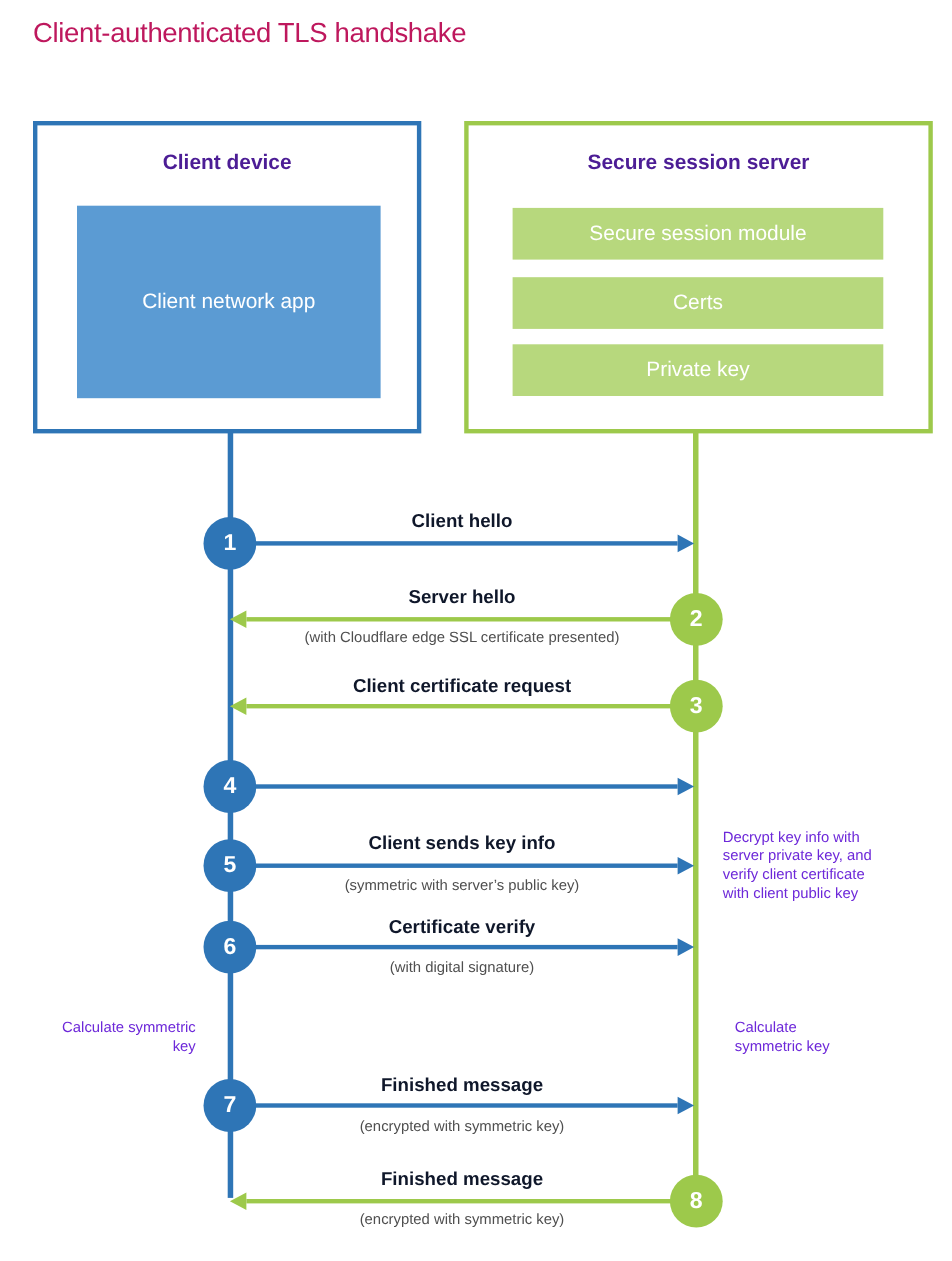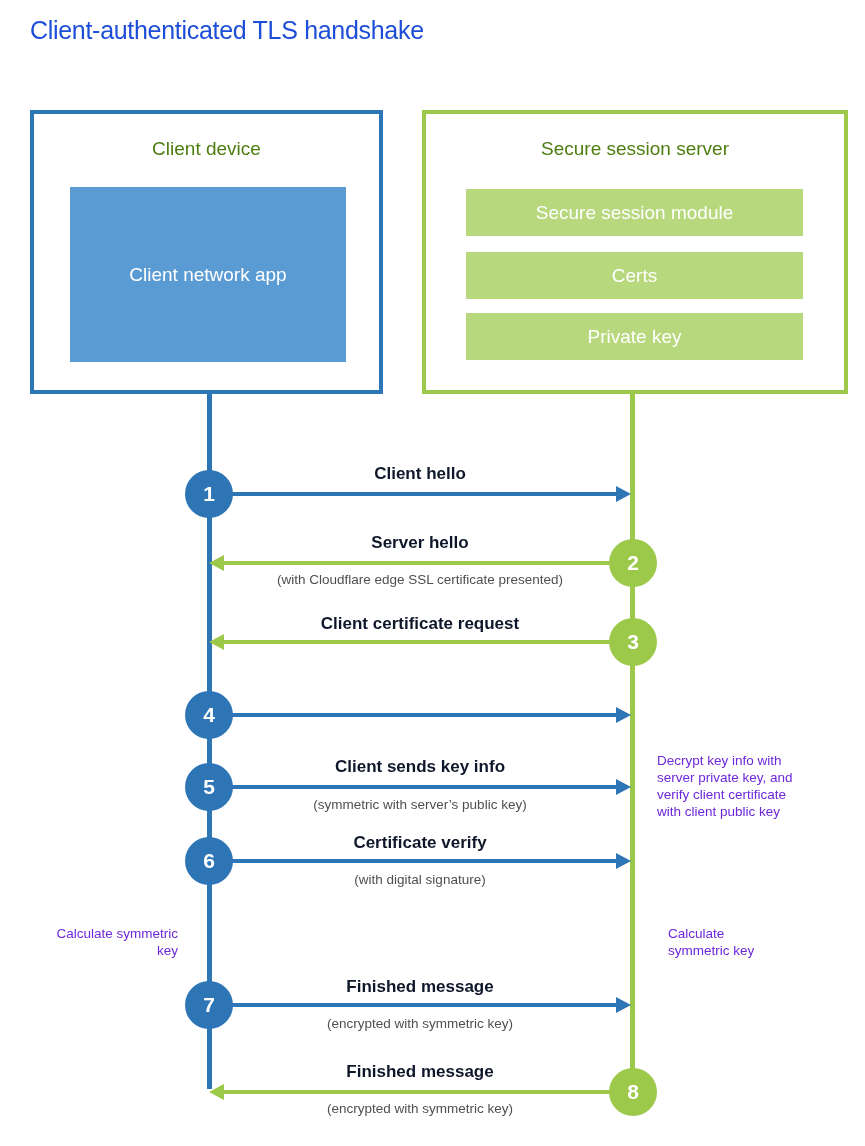--- a/index.html
+++ b/index.html
@@ -5,29 +5,29 @@
   html,body{margin:0;padding:0;background:#ffffff;}
   .canvas{
     position:relative;
     width:865px;height:1146px;
     background:#ffffff;
     font-family:"Liberation Sans","DejaVu Sans",sans-serif;
     overflow:hidden;
   }
   .page-title{
     position:absolute;left:30px;top:16px;margin:0;
-    font-size:25px;font-weight:400;color:#1d4ed8;letter-spacing:-0.3px;
+    font-size:25px;font-weight:400;color:#be185d;letter-spacing:-0.3px;
   }
   
   .outer-box{position:absolute;top:110px;height:284px;background:#fff;box-sizing:border-box;}
   .client-box{left:30px;width:353px;border:4px solid #2e75b6;}
   .server-box{left:422px;width:426px;border:4px solid #9dc94b;}
   .box-title{
     position:absolute;left:0;right:0;top:24px;text-align:center;
-    font-size:19px;font-weight:normal;color:#4d7c0f;
+    font-size:19px;font-weight:bold;color:#4c1d95;
   }
   .app-box{
     position:absolute;left:70px;top:187px;width:276px;height:175px;
     background:#5b9bd3;display:flex;align-items:center;justify-content:center;
   }
   .app-box-label{
     width:170px;text-align:center;color:#ffffff;font-size:19px;line-height:26px;
   }
   .server-bar{
     position:absolute;left:466px;width:337px;height:47px;background:#b7d87d;

